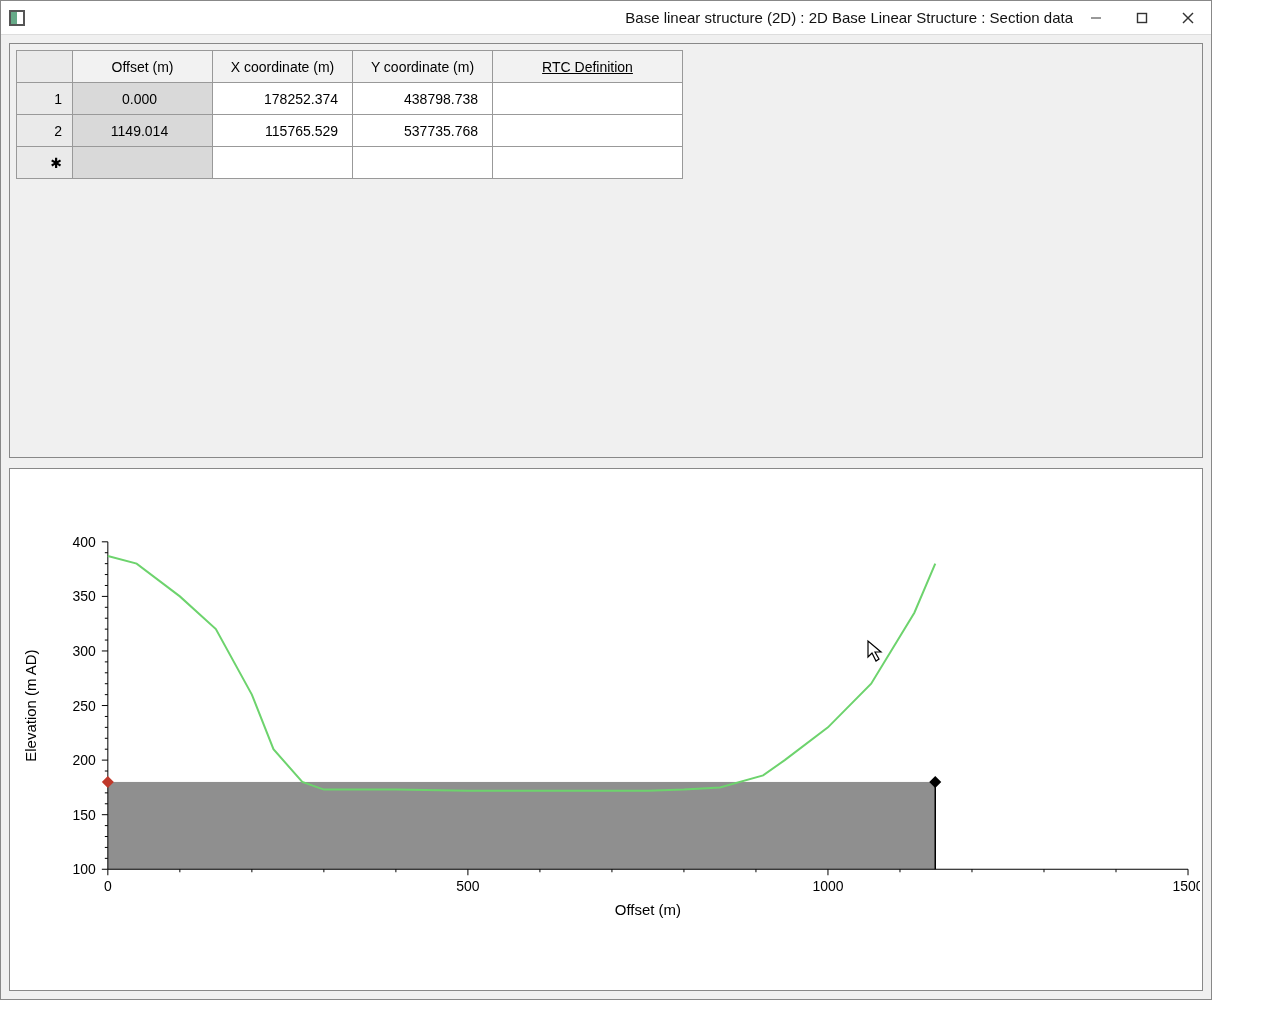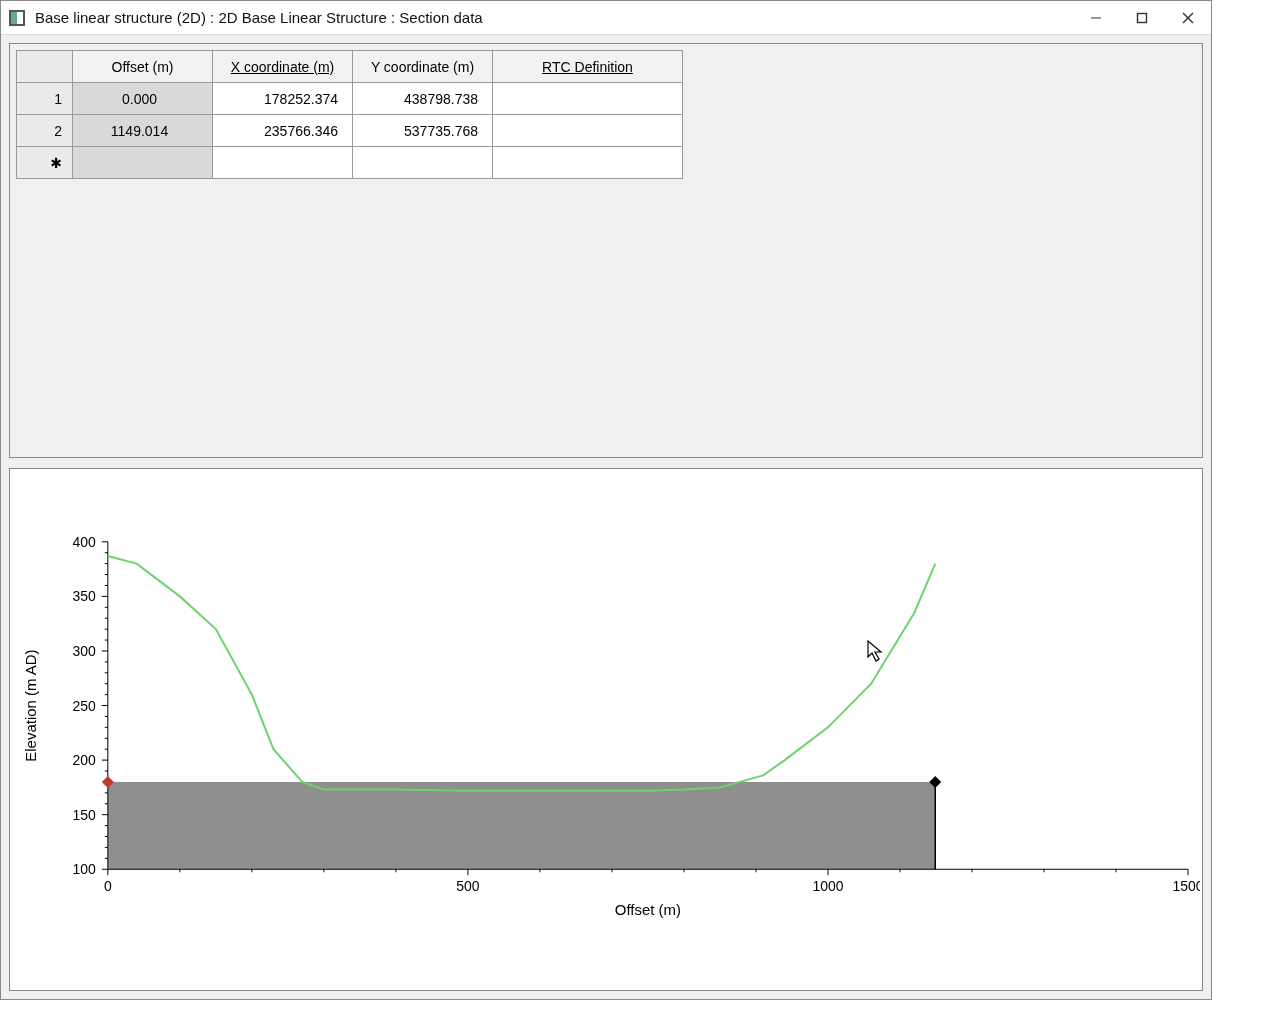--- a/index.html
+++ b/index.html
@@ -21,20 +21,21 @@
     display: flex;
     flex-direction: column;
   }
   .titlebar {
     height: 34px;
     display: flex;
     align-items: center;
     padding: 0 0 0 8px;
     background: #fff;
     border-bottom: 1px solid #ddd;
+    text-align: right;
   }
   .titlebar .app-icon {
     width: 16px;
     height: 16px;
     margin-right: 10px;
     display: inline-block;
     border: 2px solid #555;
     position: relative;
     background: linear-gradient(to right, #6a8 50%, #fff 50%);
   }
@@ -106,21 +107,21 @@
   table.data-grid td.offset-cell {
     background: #d9d9d9;
     text-align: center;
     padding-right: 14px;
   }
   table.data-grid td.xcell, table.data-grid td.ycell {
     text-align: right;
     padding-right: 14px;
   }
   .col-offset { width: 140px; }
-  .col-x { width: 140px; text-decoration: underline; }
+  .col-x { width: 140px; }
   .col-y { width: 140px; }
   .col-rtc { width: 190px; text-decoration: underline; }
   .new-row-star { font-size: 18px; }
 
   .button-bar {
     height: 60px;
     display: flex;
     align-items: center;
     justify-content: flex-end;
     padding: 0 14px;
@@ -199,21 +200,21 @@
             <tr>
               <td class="rownum">1</td>
               <td class="offset-cell">0.000</td>
               <td class="xcell">178252.374</td>
               <td class="ycell">438798.738</td>
               <td></td>
             </tr>
             <tr>
               <td class="rownum">2</td>
               <td class="offset-cell">1149.014</td>
-              <td class="xcell">235766.346</td>
+              <td class="xcell">115765.529</td>
               <td class="ycell">537735.768</td>
               <td></td>
             </tr>
             <tr>
               <td class="rownum new-row-star">✱</td>
               <td class="offset-cell"></td>
               <td></td>
               <td></td>
               <td></td>
             </tr>

